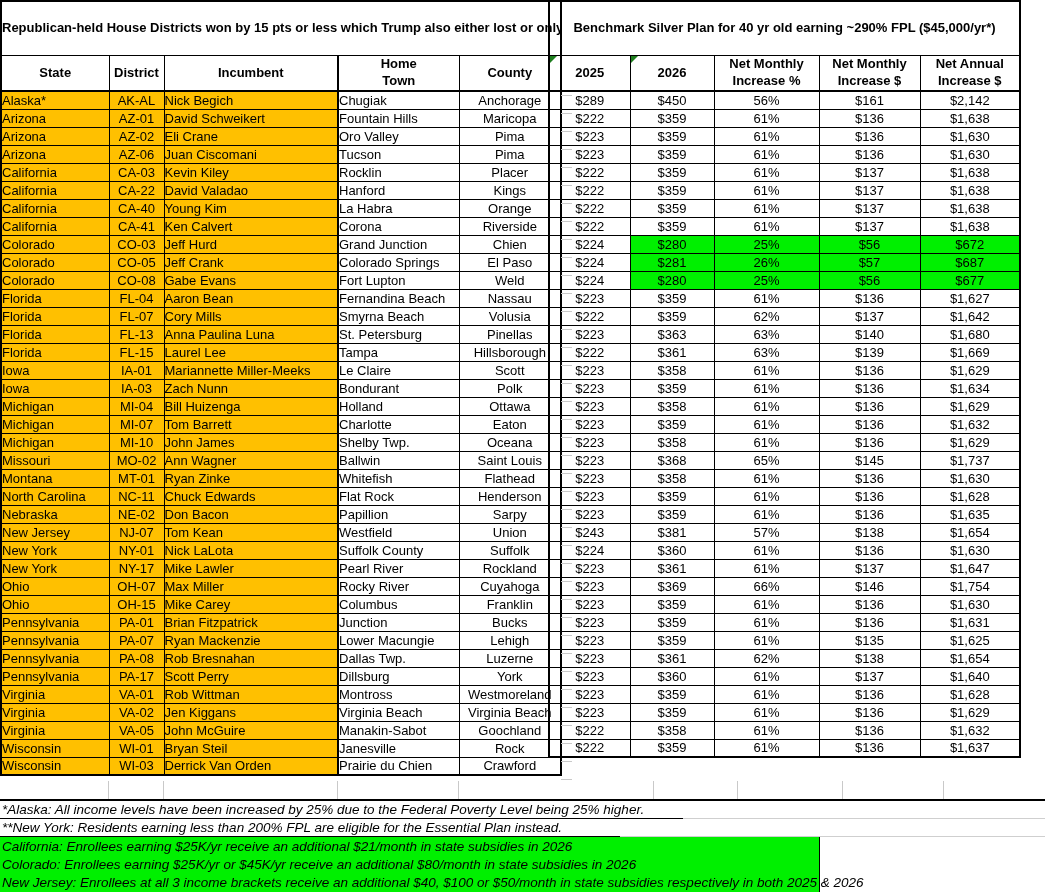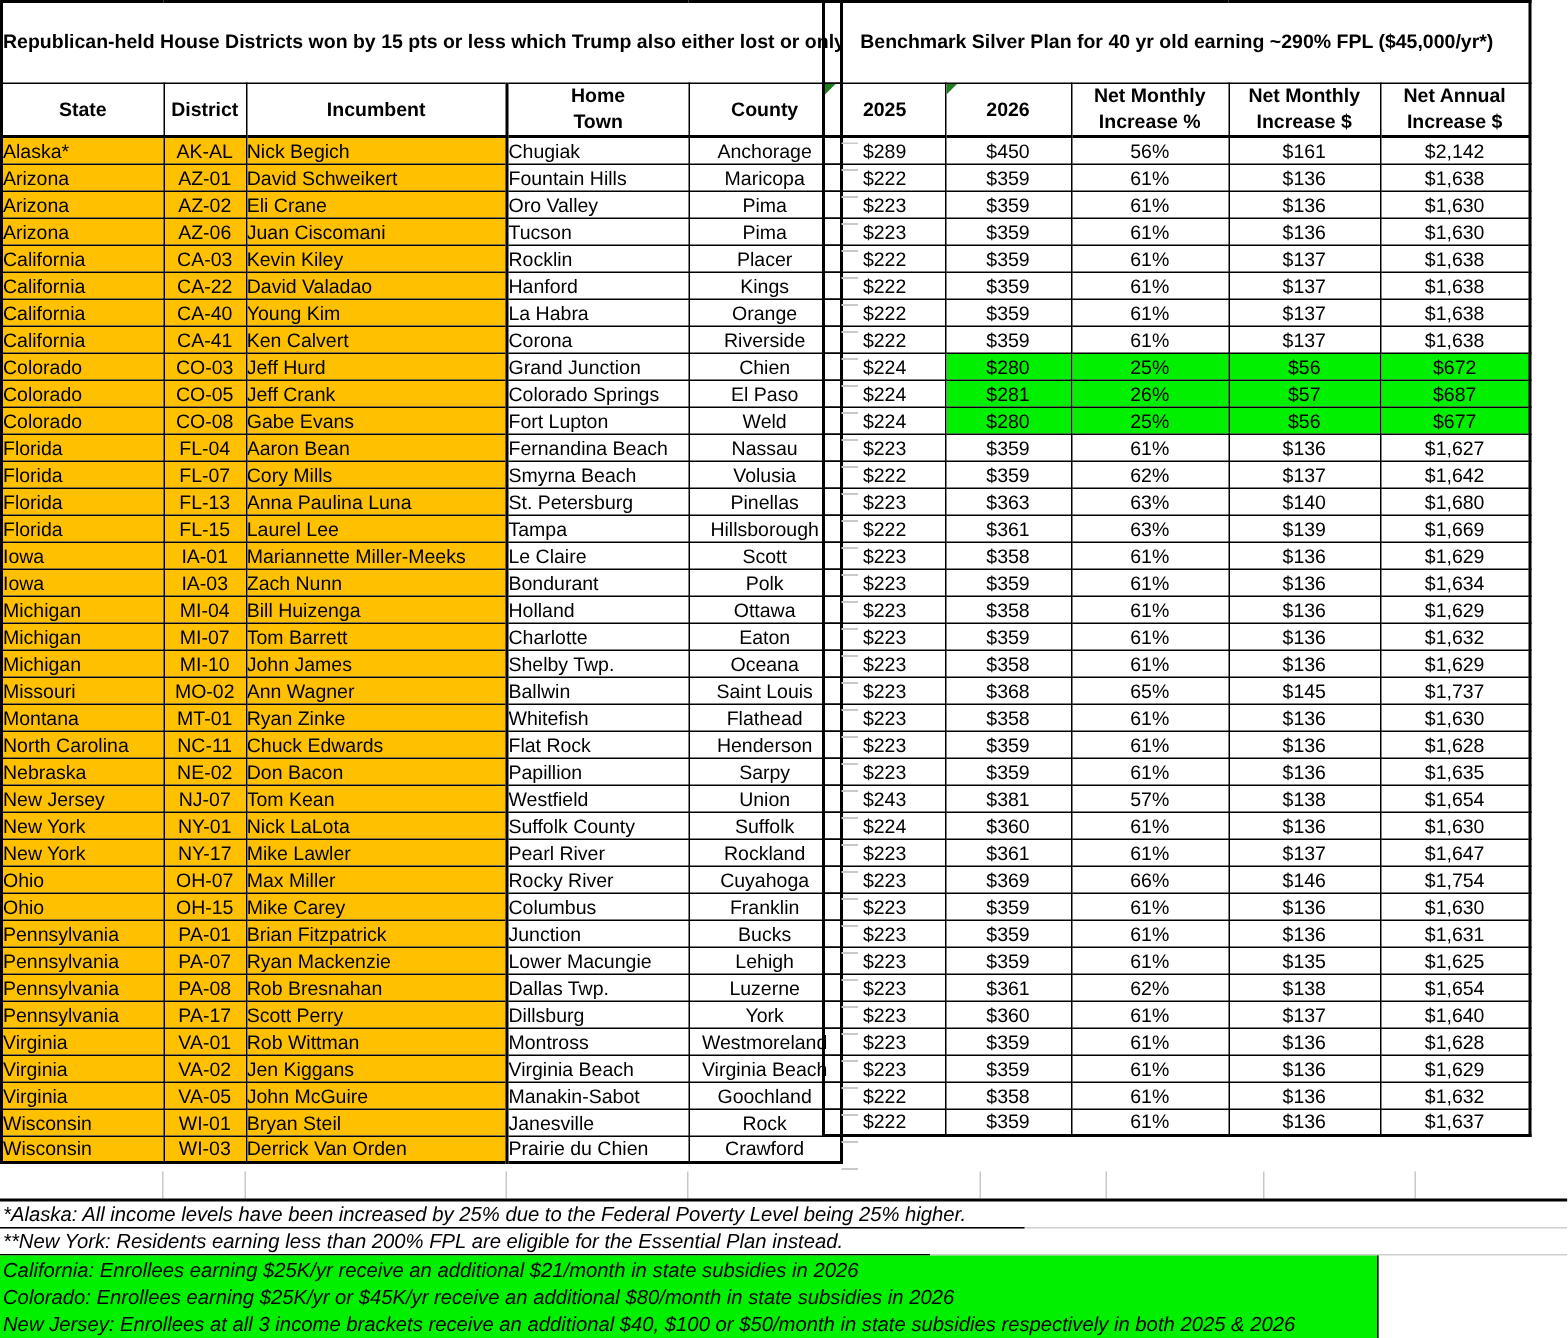--- a/index.html
+++ b/index.html
@@ -28,21 +28,21 @@
   
   #gap-col{position:absolute;left:561px;top:95px;width:11px;height:687px;
        background:repeating-linear-gradient(to bottom,#c9c9c9 0 1px,transparent 1px 18px);}
   .vtick{position:absolute;top:781px;height:18px;width:1px;background:#c9c9c9;}
 
   #footnotes{position:absolute;left:0;top:799px;width:1045px;
        border-top:2px solid #000;border-bottom:2px solid #000;box-sizing:border-box;}
   .fn{height:18.2px;display:flex;align-items:center;font-size:13.5px;font-style:italic;
        padding-left:2px;position:relative;box-sizing:border-box;white-space:nowrap;}
   .fn.white{border-bottom:1px solid #cfcfcf;}
-  .fn.green{width:919px;border-right:1px solid #000;}
+  .fn.green{width:820px;border-right:1px solid #000;}
   .useg{position:absolute;left:0;bottom:-1px;height:1px;background:#000;}
 </style>
 </head>
 <body>
 
 <div id="app" style="--orange: #FFC000; --green: #00F000; --tri: #1E7E1E;">
 
   <table class="sheet" id="left">
     <colgroup>
       <col style="width:108px">

